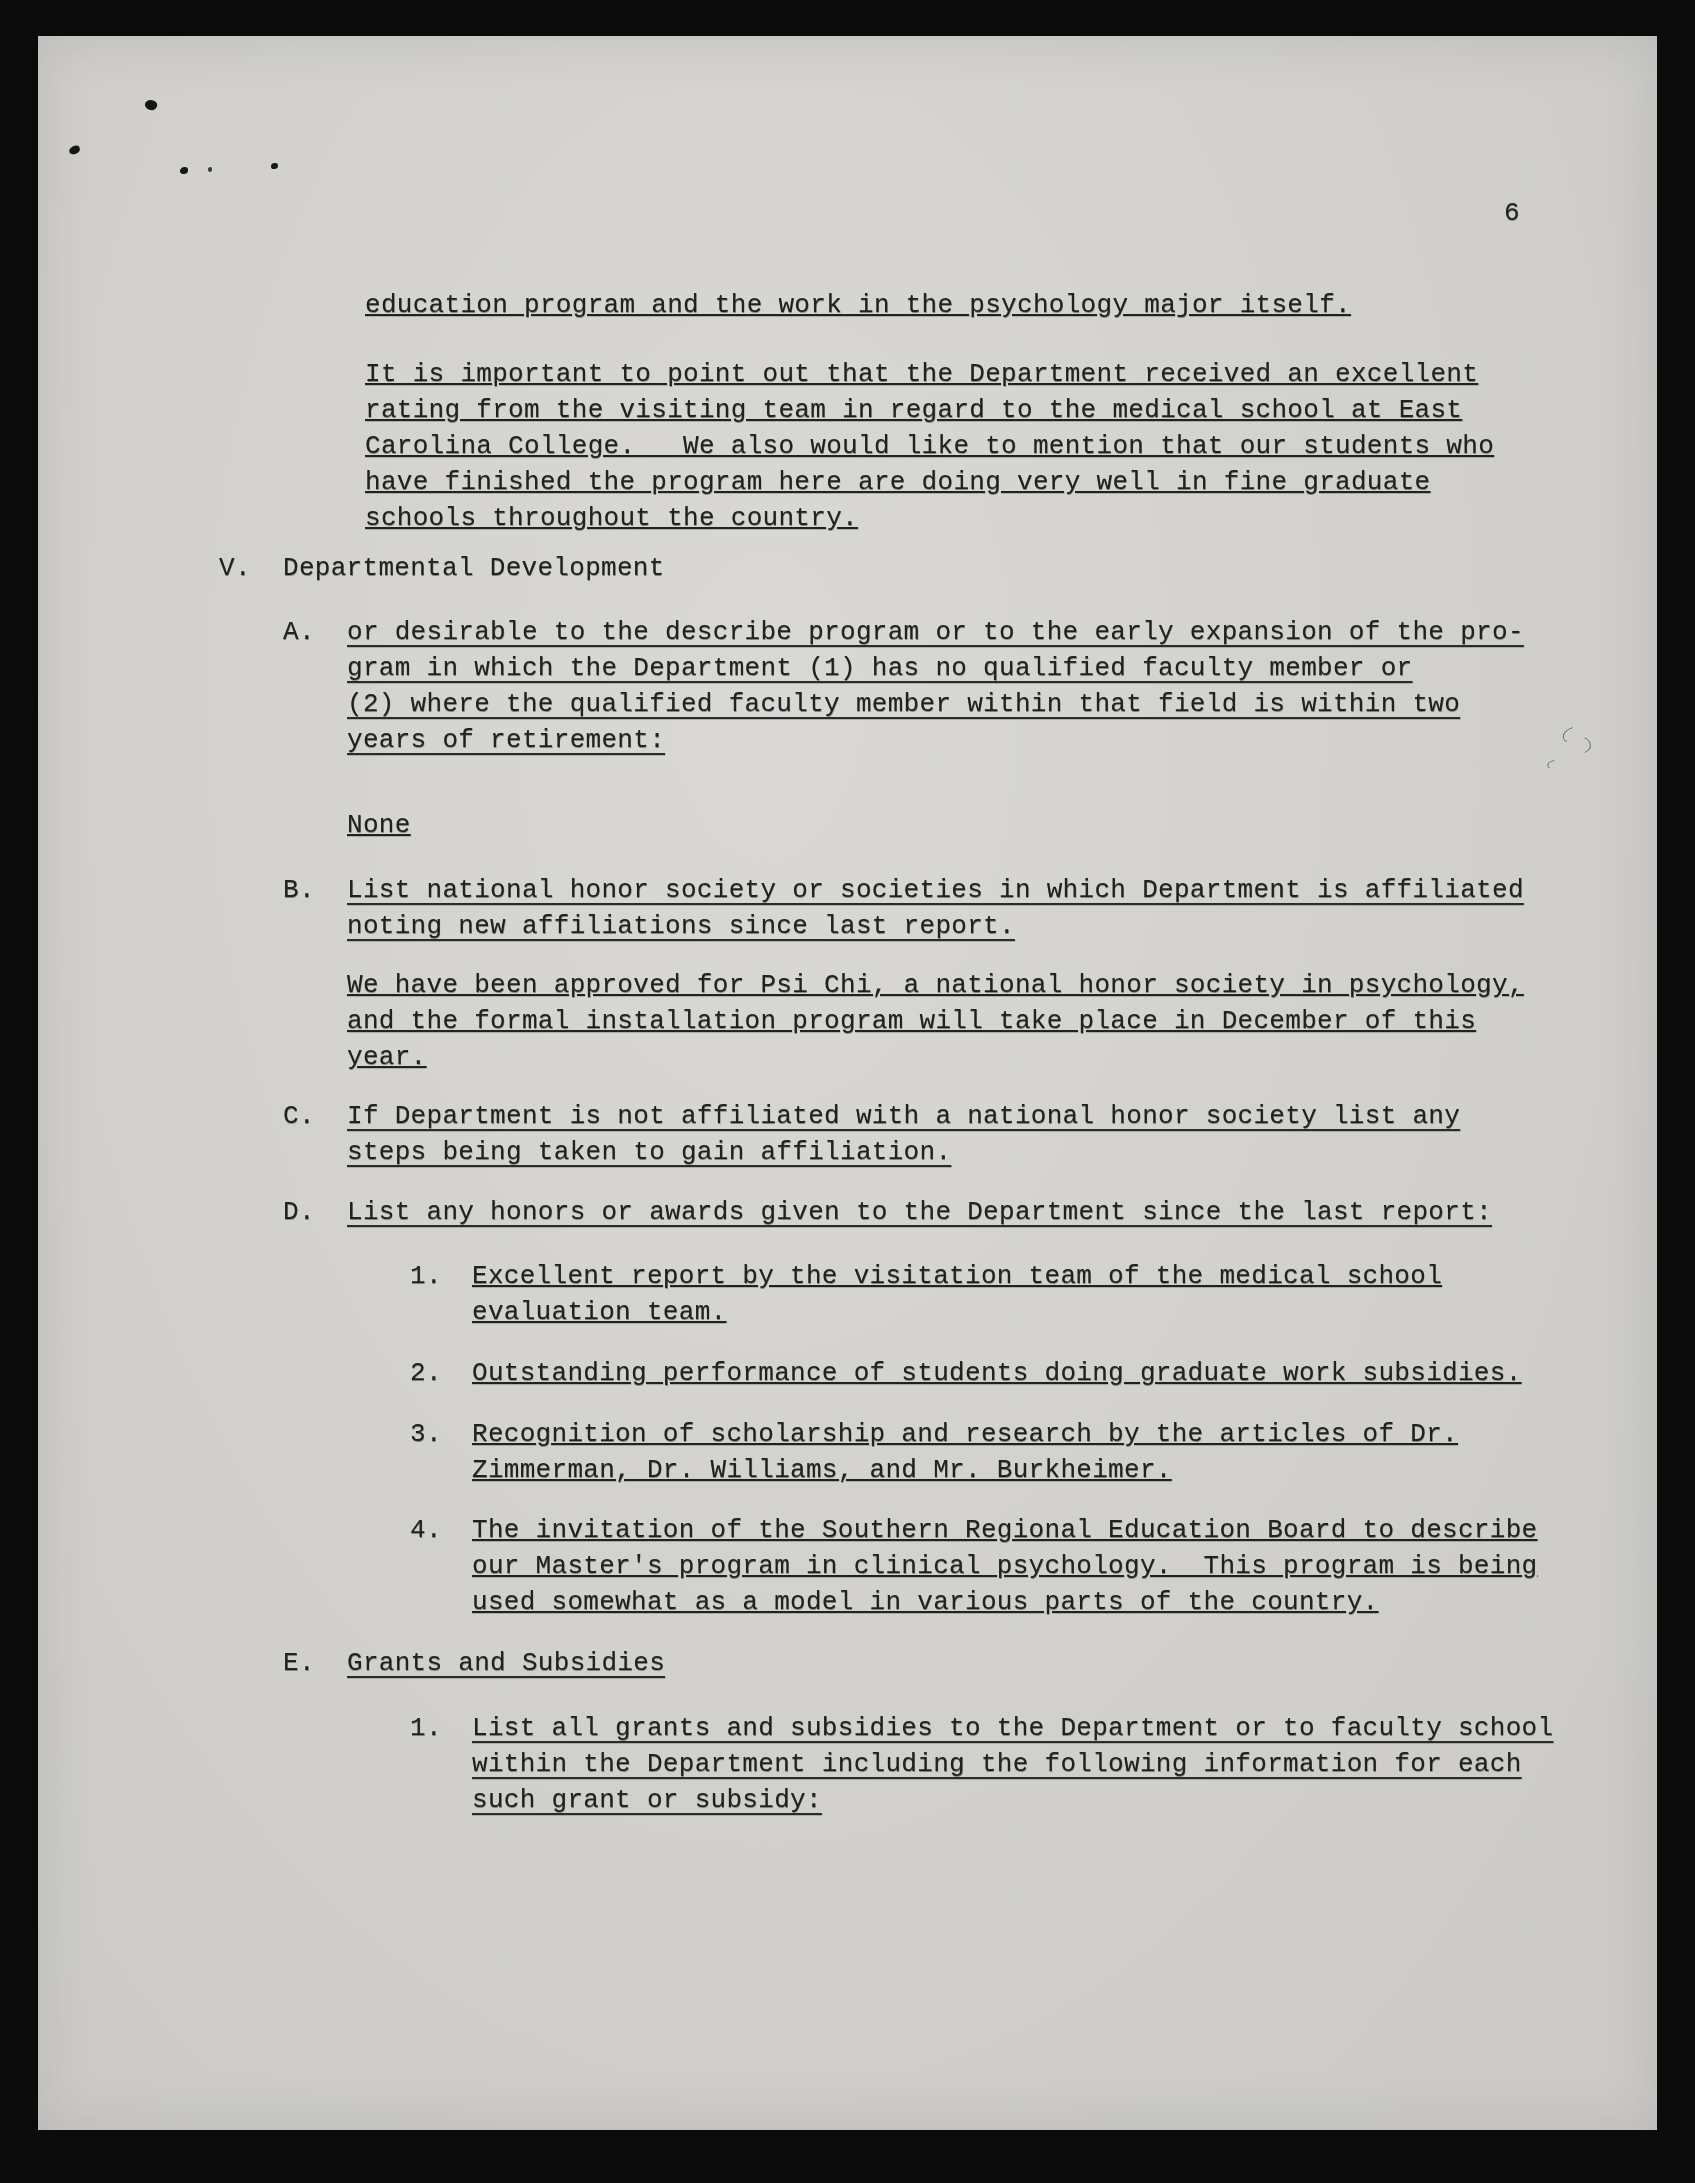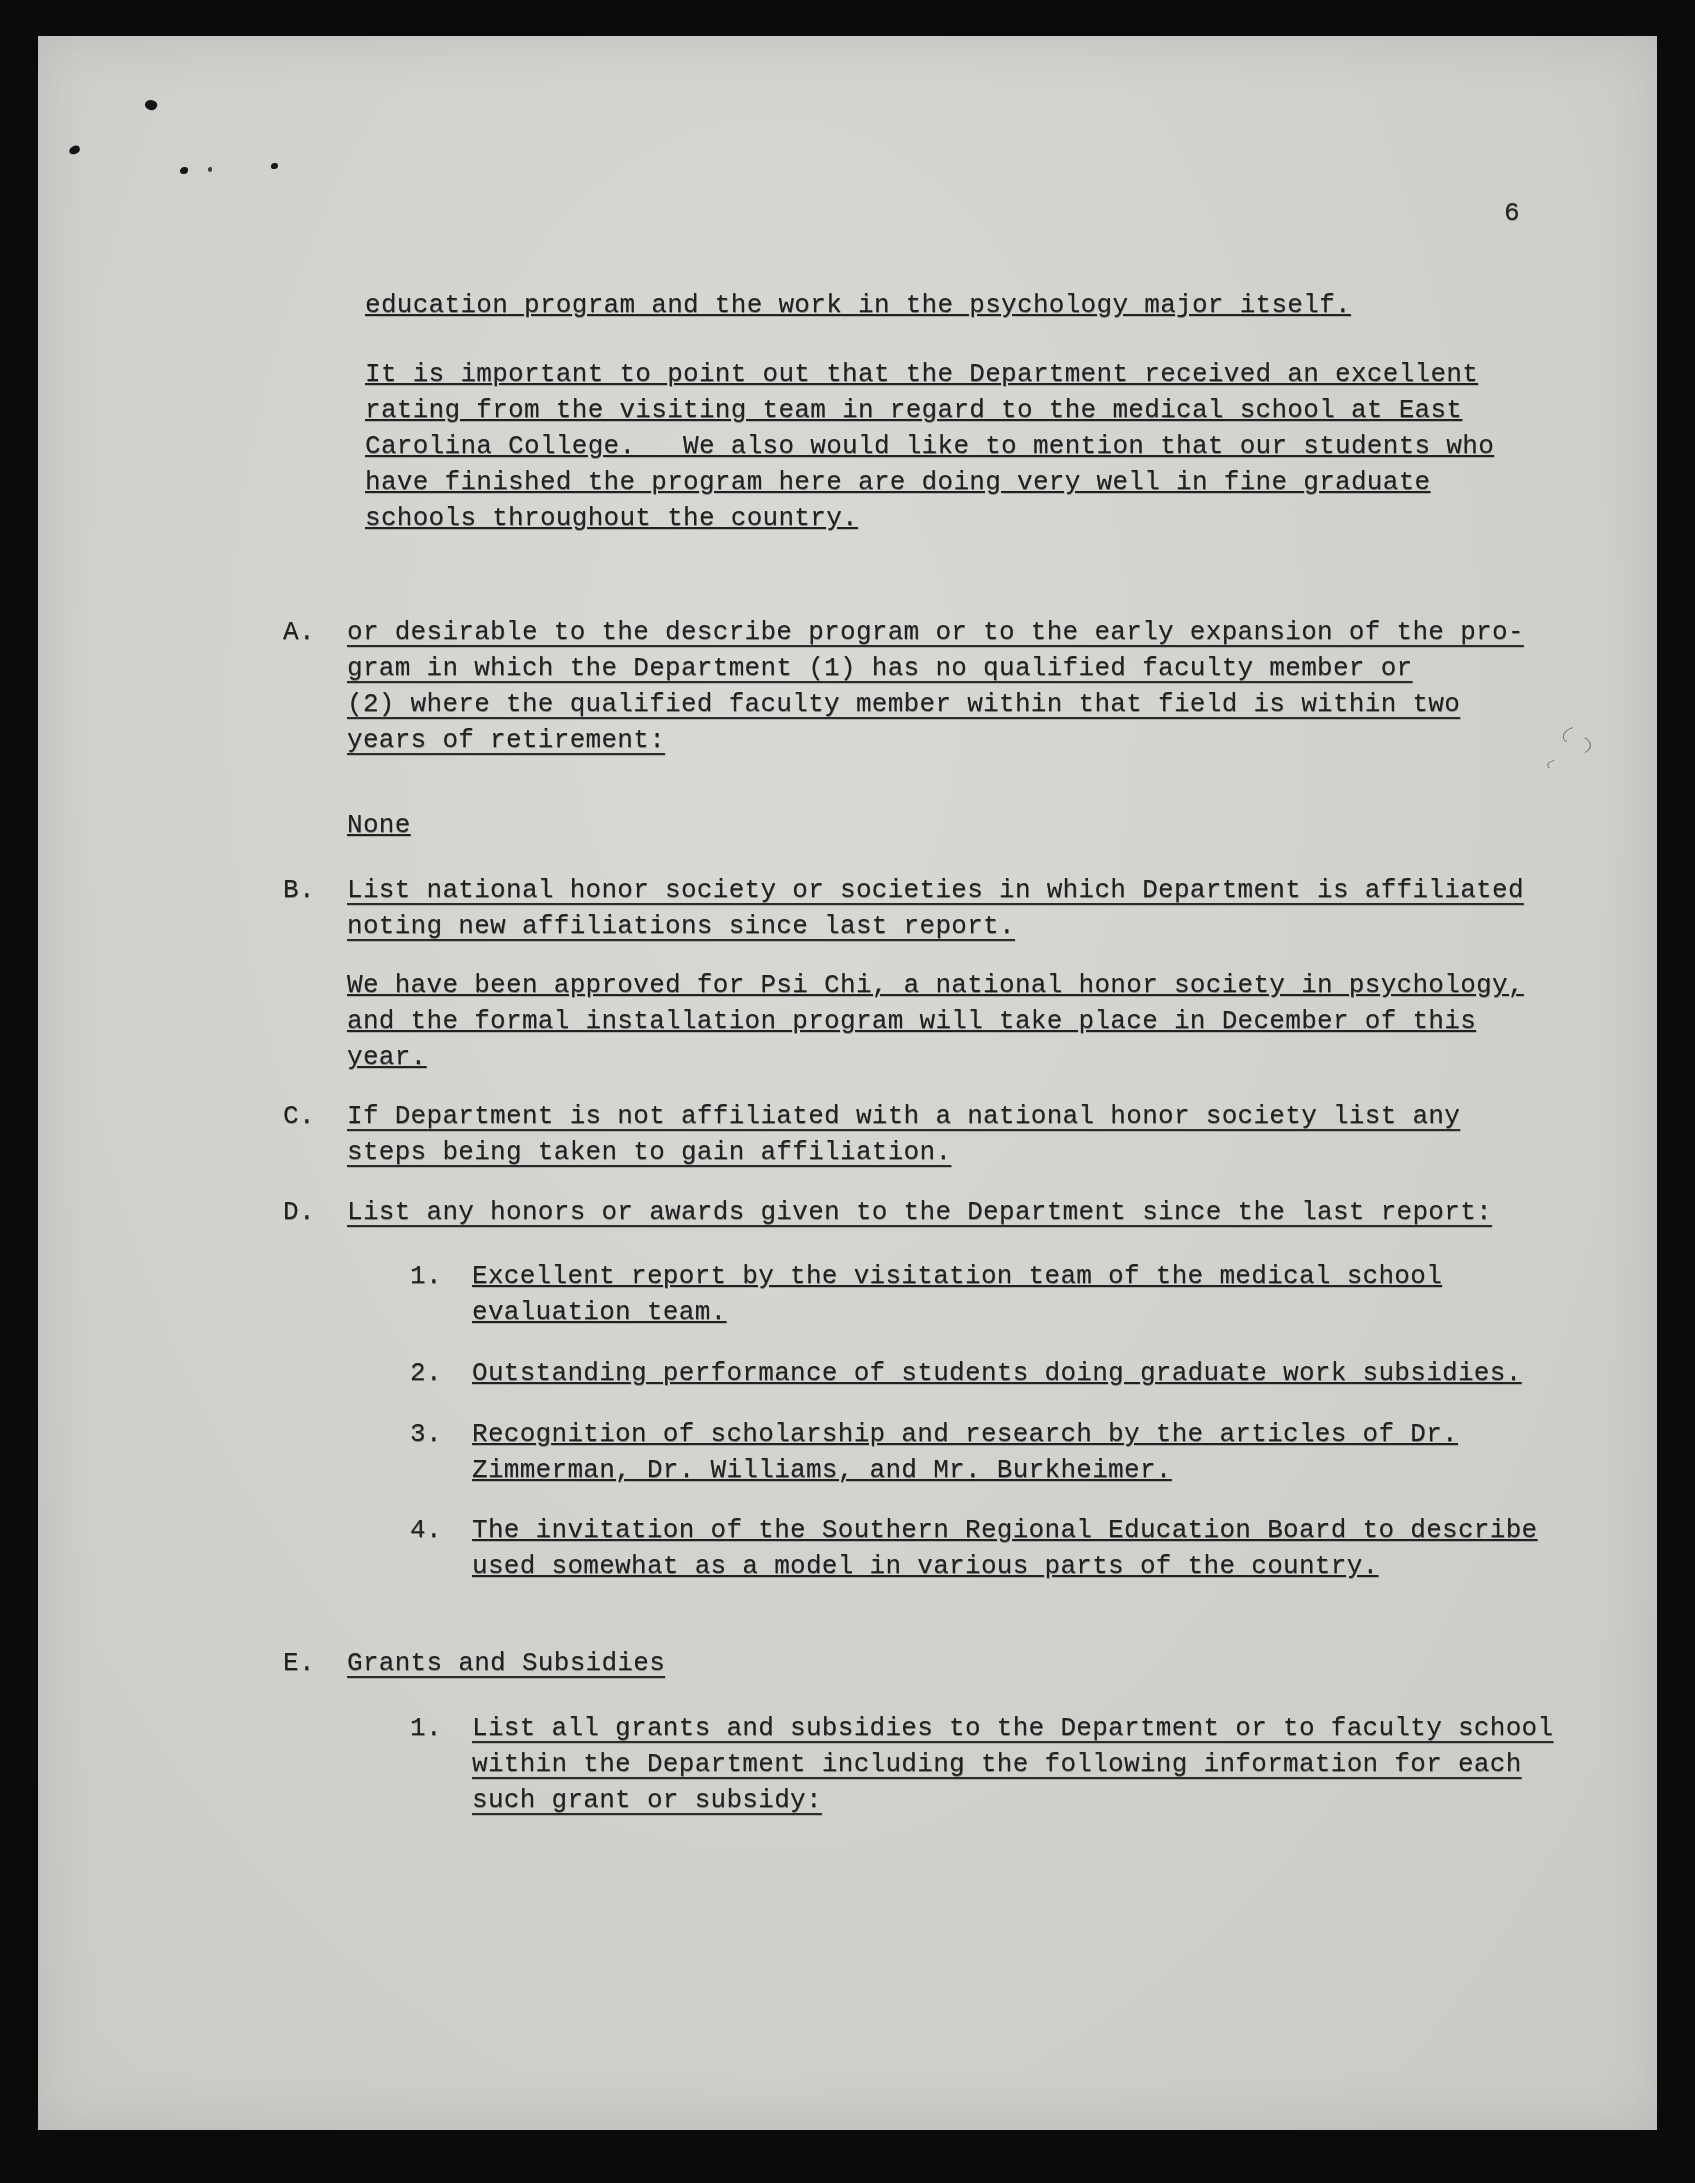--- a/index.html
+++ b/index.html
@@ -99,20 +99,23 @@
     </div>
 
     <div class="tblock b-p2">
       <div class="line">It is important to point out that the Department received an excellent</div>
       <div class="line">rating from the visiting team in regard to the medical school at East</div>
       <div class="line">Carolina College.   We also would like to mention that our students who</div>
       <div class="line">have finished the program here are doing very well in fine graduate</div>
       <div class="line">schools throughout the country.</div>
     </div>
 
+    <div class="tblock b-v">
+      <span class="vlbl">V.</span><span>Departmental Development</span>
+    </div>
 
     <div class="tblock b-a">
       <span class="lbl">A.</span>
       <div class="line u">or desirable to the describe program or to the early expansion of the pro-</div>
       <div class="line u">gram in which the Department (1) has no qualified faculty member or</div>
       <div class="line u">(2) where the qualified faculty member within that field is within two</div>
       <div class="line u">years of retirement:</div>
     </div>
 
     <div class="tblock b-none">
@@ -155,20 +158,21 @@
 
     <div class="tblock b-d3">
       <span class="lbl lbl-num">3.</span>
       <div class="line">Recognition of scholarship and research by the articles of Dr.</div>
       <div class="line">Zimmerman, Dr. Williams, and Mr. Burkheimer.</div>
     </div>
 
     <div class="tblock b-d4">
       <span class="lbl lbl-num">4.</span>
       <div class="line">The invitation of the Southern Regional Education Board to describe</div>
+      <div class="line">our Master's program in clinical psychology.  This program is being</div>
       <div class="line">used somewhat as a model in various parts of the country.</div>
     </div>
 
     <div class="tblock b-e">
       <span class="lbl">E.</span>
       <div class="line u">Grants and Subsidies</div>
     </div>
 
     <div class="tblock b-e1">
       <span class="lbl lbl-num">1.</span>

